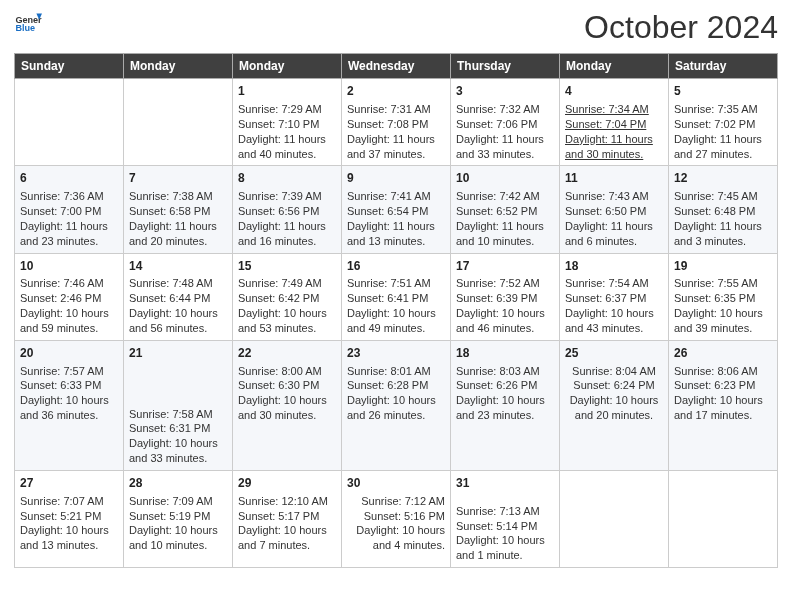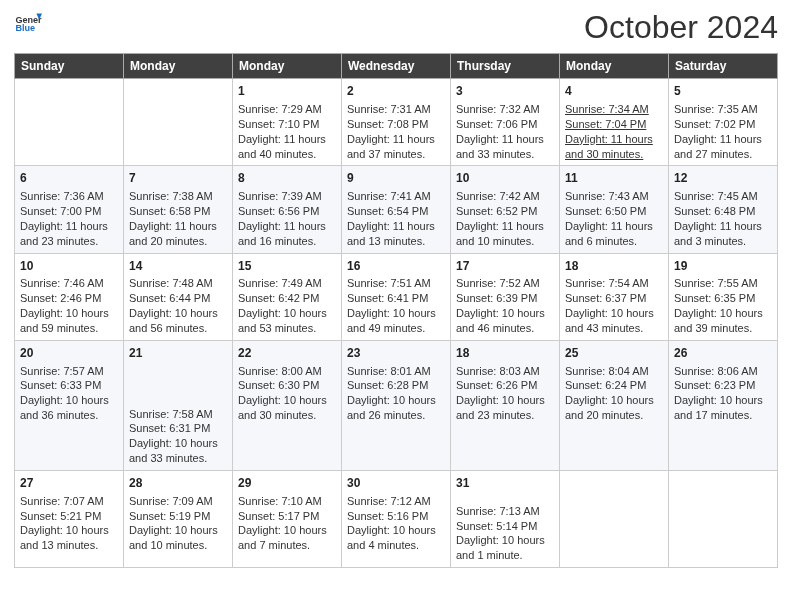--- a/index.html
+++ b/index.html
@@ -268,21 +268,21 @@
 Daylight: 10 hours and 26 minutes.</div>
           </td>
           <td>
             <span class="day-number">18</span>
             <div class="cell-text" style="white-space: pre-line;">Sunrise: 8:03 AM
 Sunset: 6:26 PM
 Daylight: 10 hours and 23 minutes.</div>
           </td>
           <td>
             <span class="day-number">25</span>
-            <div class="cell-text" style="white-space: pre-line;">Sunrise: 8:04 AM
+            <div class="cell-text" style="white-space: pre-line; text-align: center;">Sunrise: 8:04 AM
 Sunset: 6:24 PM
 Daylight: 10 hours and 20 minutes.</div>
           </td>
           <td>
             <span class="day-number">26</span>
             <div class="cell-text" style="white-space: pre-line;">Sunrise: 8:06 AM
 Sunset: 6:23 PM
 Daylight: 10 hours and 17 minutes.</div>
           </td>
         </tr>
@@ -294,27 +294,27 @@
 Daylight: 10 hours and 13 minutes.</div>
           </td>
           <td>
             <span class="day-number">28</span>
             <div class="cell-text" style="white-space: pre-line;">Sunrise: 7:09 AM
 Sunset: 5:19 PM
 Daylight: 10 hours and 10 minutes.</div>
           </td>
           <td>
             <span class="day-number">29</span>
-            <div class="cell-text" style="white-space: pre-line;">Sunrise: 7:10 AM
+            <div class="cell-text" style="white-space: pre-line;">Sunrise: 12:10 AM
 Sunset: 5:17 PM
 Daylight: 10 hours and 7 minutes.</div>
           </td>
           <td>
             <span class="day-number">30</span>
-            <div class="cell-text" style="white-space: pre-line;">Sunrise: 7:12 AM
+            <div class="cell-text" style="white-space: pre-line; text-align: right;">Sunrise: 7:12 AM
 Sunset: 5:16 PM
 Daylight: 10 hours and 4 minutes.</div>
           </td>
           <td>
             <span class="day-number">31</span>
             <div class="cell-text" style="white-space: pre-line; margin-top: 12px;">Sunrise: 7:13 AM
 Sunset: 5:14 PM
 Daylight: 10 hours and 1 minute.</div>
           </td>
           <td class="empty-cell"></td>

